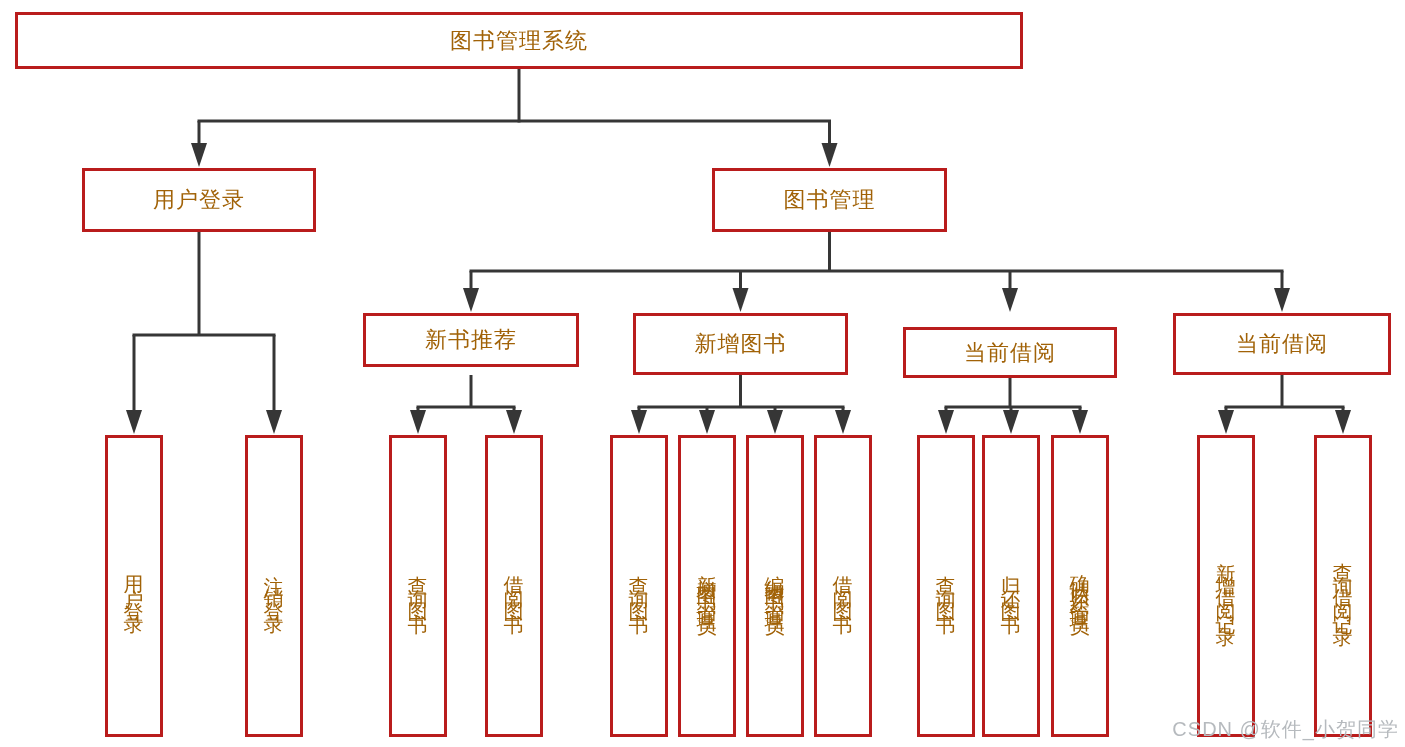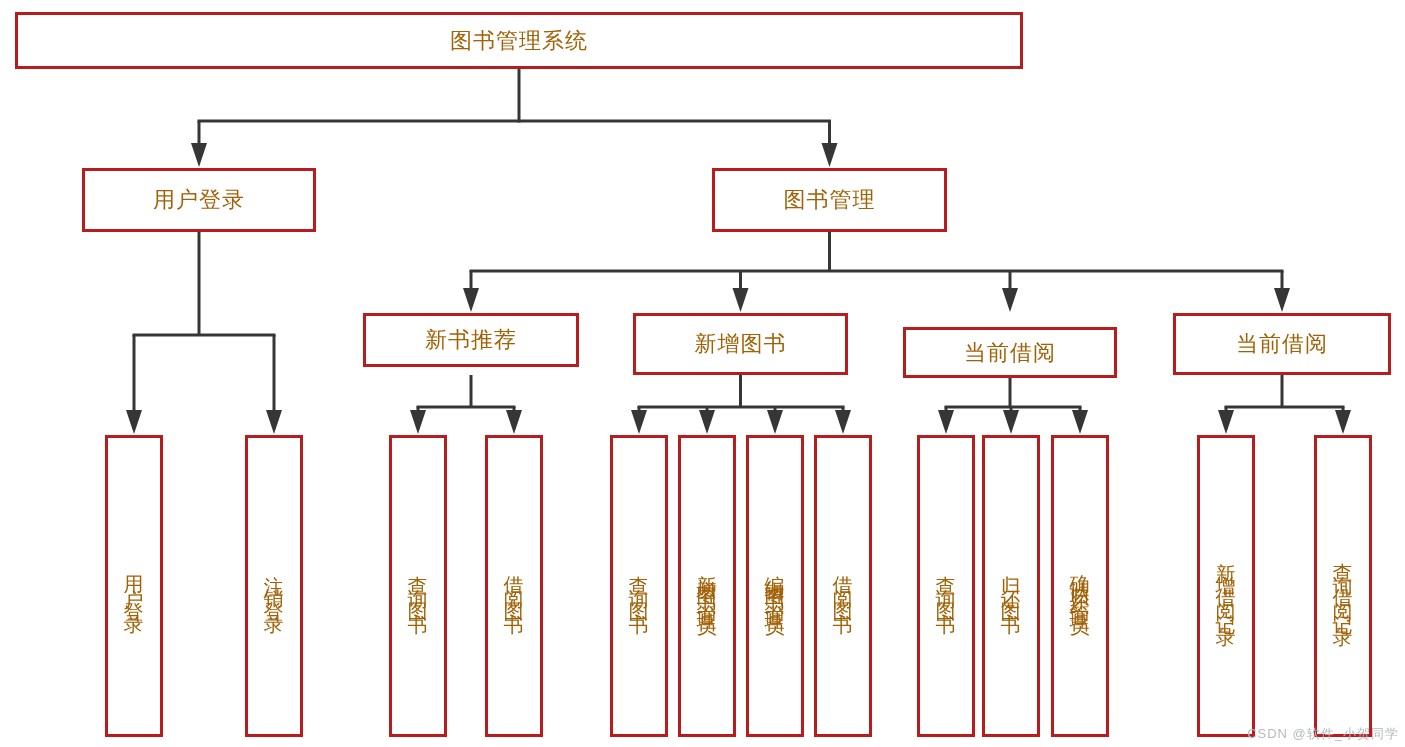--- a/index.html
+++ b/index.html
@@ -56,21 +56,21 @@
     letter-spacing: 13px;
     line-height: 1;
   }
   .vbox.compact .vlabel {
     letter-spacing: 6px;
   }
   .watermark {
     position: absolute;
     right: 6px;
     bottom: 4px;
-    font-size: 13px;
+    font-size: 20px;
     color: #b6babe;
     letter-spacing: 1px;
     z-index: 5;
     white-space: nowrap;
   }
 </style>
 </head>
 <body>
 
 <div class="canvas">

